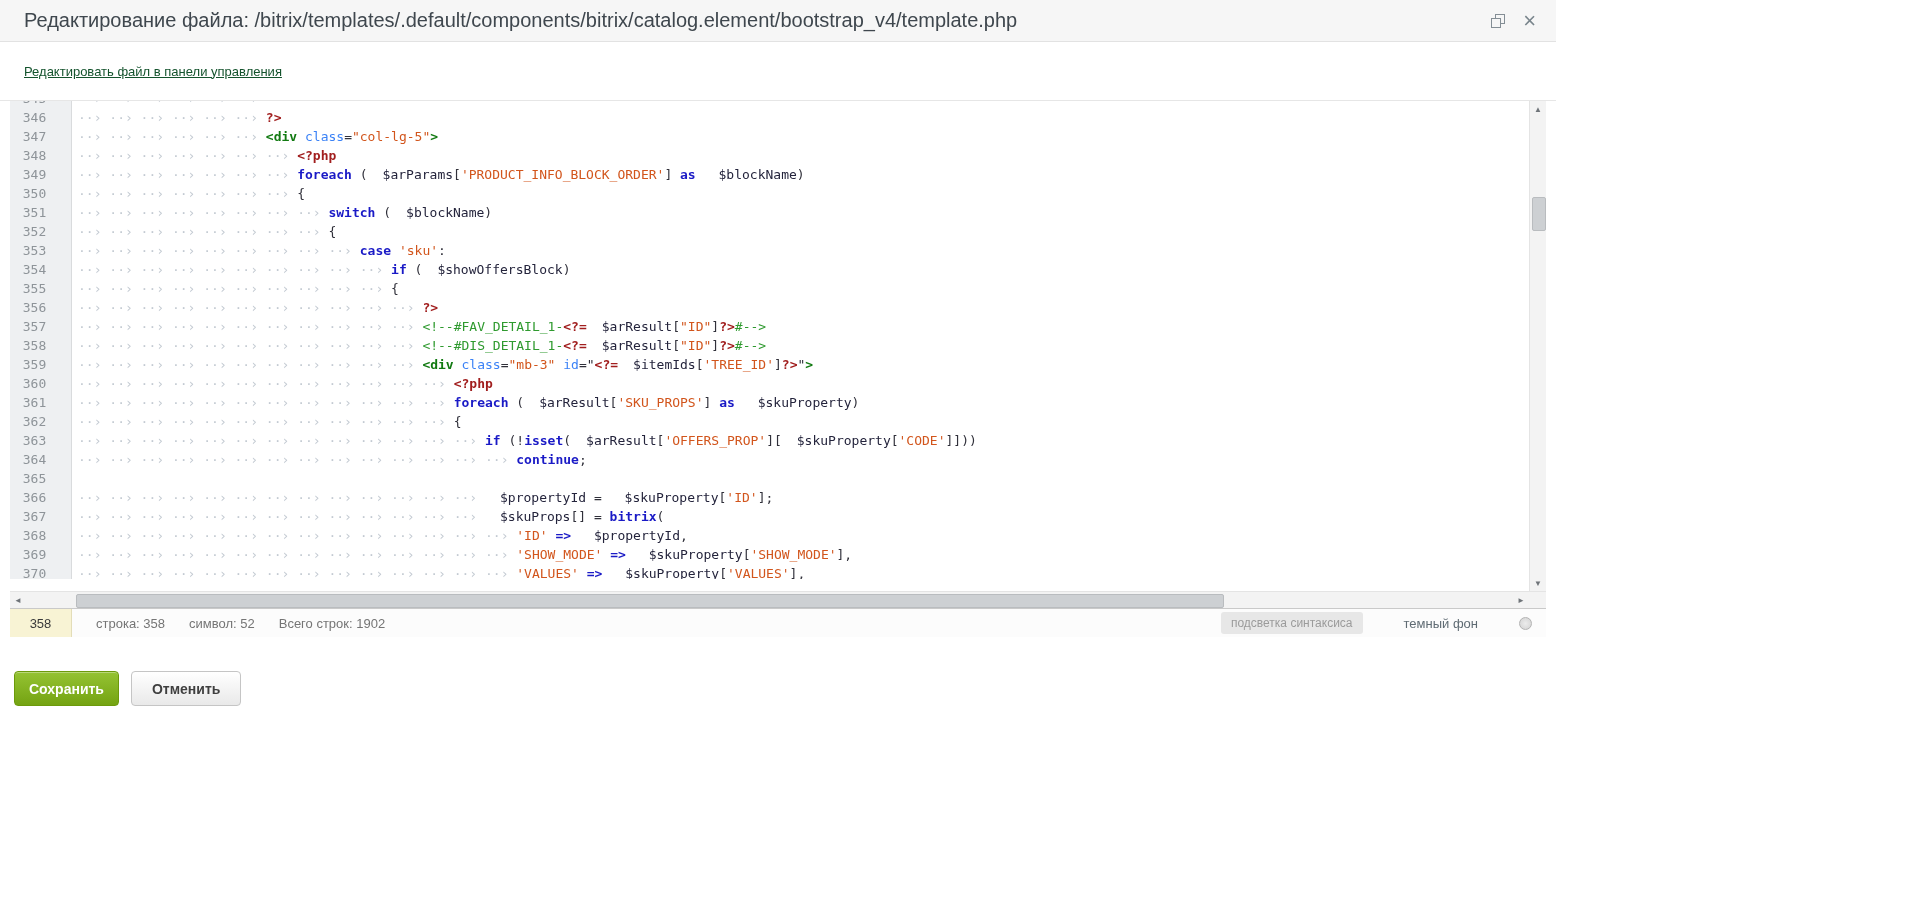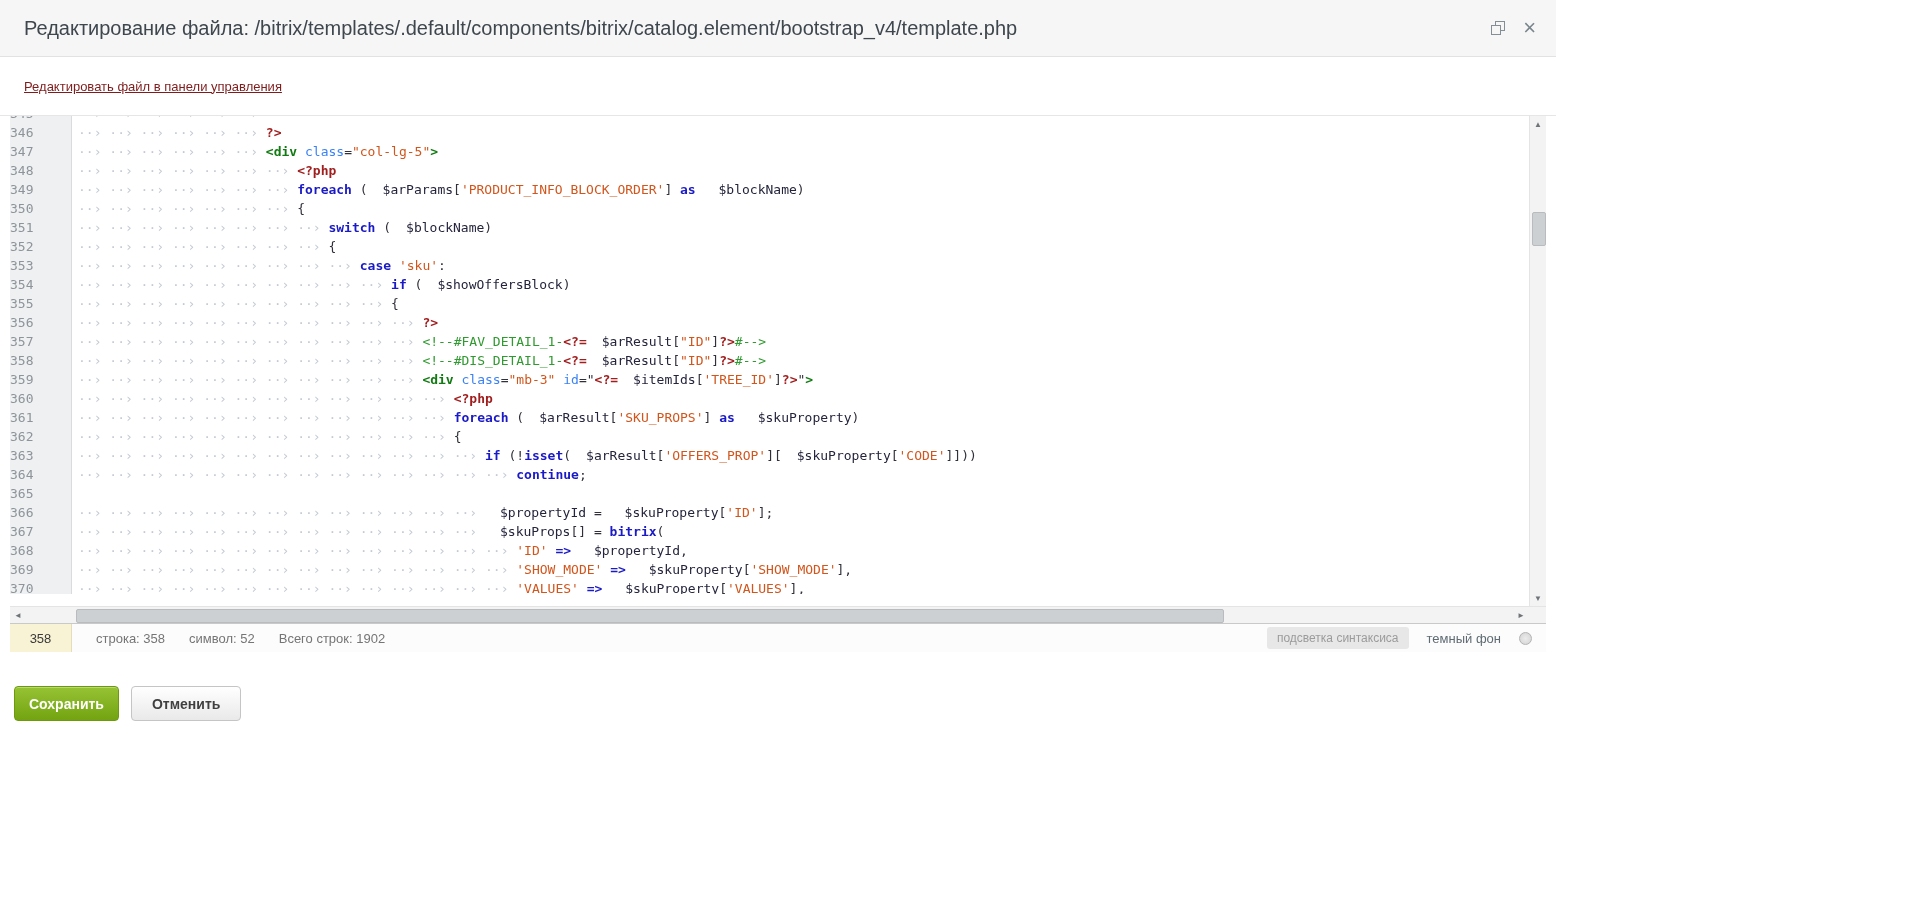--- a/index.html
+++ b/index.html
@@ -1,37 +1,37 @@
 <!DOCTYPE html>
 <html><head>
 <meta charset="utf-8">
 <style>
   html,body{margin:0;padding:0;background:#fff;width:1919px;height:899px;overflow:hidden;
     font-family:"Liberation Sans",sans-serif;}
   .dialog{width:1556px;position:relative;}
   
-  .dlg-header{height:57px;background:#f6f6f6;border-bottom:1px solid #e2e2e2;display:flex;
+  .dlg-header{height:42px;background:#f6f6f6;border-bottom:1px solid #e2e2e2;display:flex;
     align-items:center;padding:0 20px 0 24px;box-sizing:border-box;}
   .dlg-title{font-size:20px;color:#3f474e;flex:1;white-space:nowrap;overflow:hidden;}
   .win-controls{display:flex;align-items:center;gap:18px;}
   .restore-ico{width:14px;height:14px;position:relative;cursor:pointer;display:inline-block;}
   .restore-ico .sq1{position:absolute;right:0;top:0;width:8px;height:8px;border:1px solid #848e95;}
   .restore-ico .sq2{position:absolute;left:0;bottom:0;width:8px;height:8px;border:1px solid #848e95;background:#f6f6f6;}
   .close-ico{font-size:22px;line-height:14px;color:#79858c;cursor:pointer;font-weight:normal;}
   
   .linkbar{height:59px;display:flex;align-items:center;padding-left:24px;border-bottom:1px solid #e6e6e6;box-sizing:border-box;}
-  .edit-link{color:#7f1d1d;font-size:13px;text-decoration:underline;cursor:pointer;}
+  .edit-link{color:#14532d;font-size:13px;text-decoration:underline;cursor:pointer;}
   
   .editor-wrap{margin:0 10px;}
   .code-viewport{height:490px;overflow:hidden;position:relative;background:#fff;}
   .code-scroll{margin-right:17px;overflow:hidden;height:100%;margin-top:-12px;}
   .crow{display:flex;height:19px;line-height:19px;font-family:"DejaVu Sans Mono","Liberation Mono",monospace;
     font-size:13px;white-space:pre;}
   .ln{flex:0 0 62px;width:62px;background:#eef0f2;border-right:1px solid #d9dbdd;color:#8e9499;
-    text-align:left;padding-right:12px;box-sizing:border-box;}
+    text-align:center;padding-right:12px;box-sizing:border-box;}
   .cl{padding-left:6px;white-space:pre;}
   .ws{color:#c3cad2;}
   .tk-p{color:#a11e1e;font-weight:bold;}
   .tk-k{color:#1a1ac6;font-weight:bold;}
   .tk-s{color:#d2551c;}
   .tk-t{color:#127a12;font-weight:bold;}
   .tk-a{color:#3b82f6;}
   .tk-c{color:#2f9a2f;}
   .tk-v{color:#24243c;margin-left:15px;}
   .tk-o{color:#30303a;}
@@ -44,21 +44,21 @@
   .hscroll{height:17px;background:#f3f3f3;border-top:1px solid #e4e4e4;position:relative;box-sizing:border-box;}
   .h-left{left:0;top:0;}
   .h-right{left:auto;right:17px;top:0;}
   .hthumb{position:absolute;left:66px;top:2px;height:12px;width:1146px;background:#cdd0d3;border:1px solid #b9bcbf;border-radius:2px;cursor:pointer;}
   
   .statusbar{height:28px;border-top:1px solid #c9c9c9;background:#fcfcfc;display:flex;align-items:center;
     font-size:13px;color:#757575;}
   .curline-box{flex:0 0 62px;height:100%;background:#f8f3d4;border-right:1px solid #e3ddb8;display:flex;
     align-items:center;justify-content:center;color:#3a3a3a;box-sizing:border-box;}
   .sb-item{margin-left:24px;white-space:nowrap;}
-  .sb-right{margin-left:auto;display:flex;align-items:center;gap:18px;padding-right:14px;text-align:right;}
+  .sb-right{margin-left:auto;display:flex;align-items:center;gap:41px;padding-right:14px;text-align:right;}
   .syntax-badge{background:#e7e7e7;color:#9b9b9b;padding:4px 10px;border-radius:3px;font-size:12px;cursor:pointer;}
   .dark-label{color:#5f6b73;}
   .toggle-dot{width:11px;height:11px;border-radius:50%;background:radial-gradient(#ececec,#d2d2d2);
     border:1px solid #b3b3b3;cursor:pointer;}
   
   .footer-btns{display:flex;gap:12px;margin:34px 0 0 14px;}
   .btn{height:35px;border-radius:4px;font-size:14px;font-weight:bold;cursor:pointer;
     font-family:"Liberation Sans",sans-serif;}
   .btn-save{background:linear-gradient(#95c333,#74a312);border:1px solid #6c9a0b;color:#fff;padding:0 14px;
     box-shadow:inset 0 1px 0 rgba(255,255,255,.35);}

